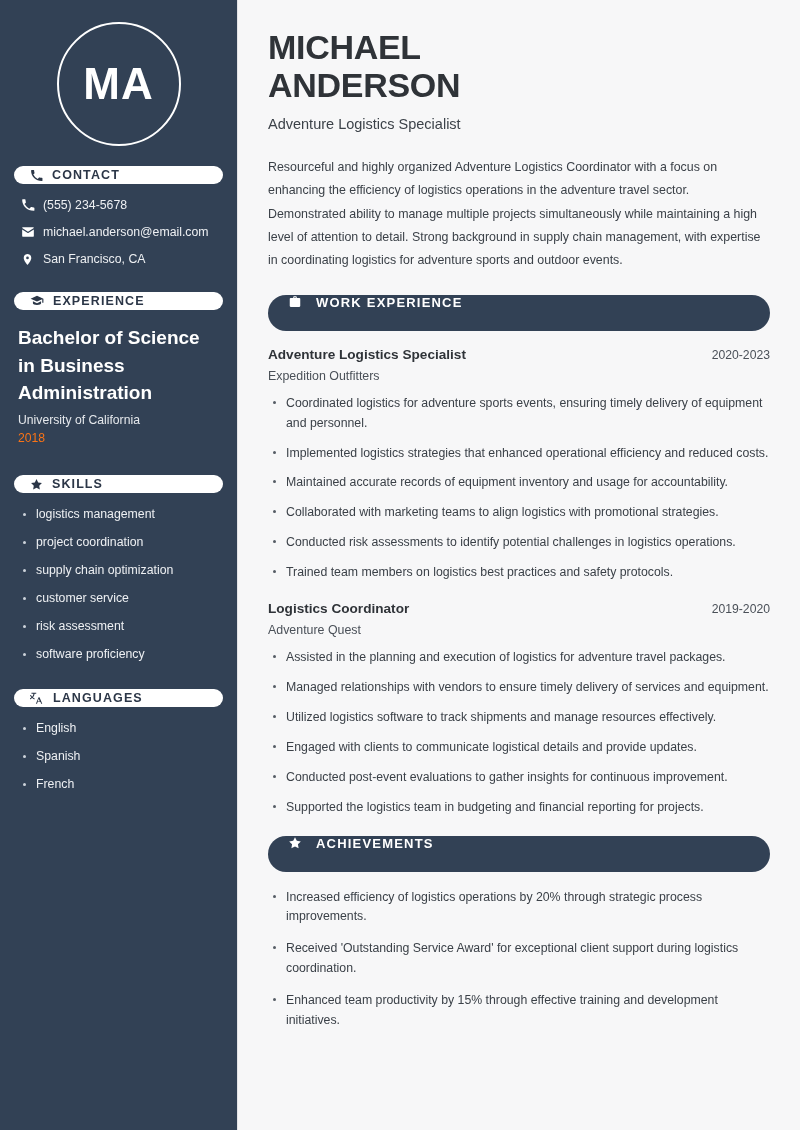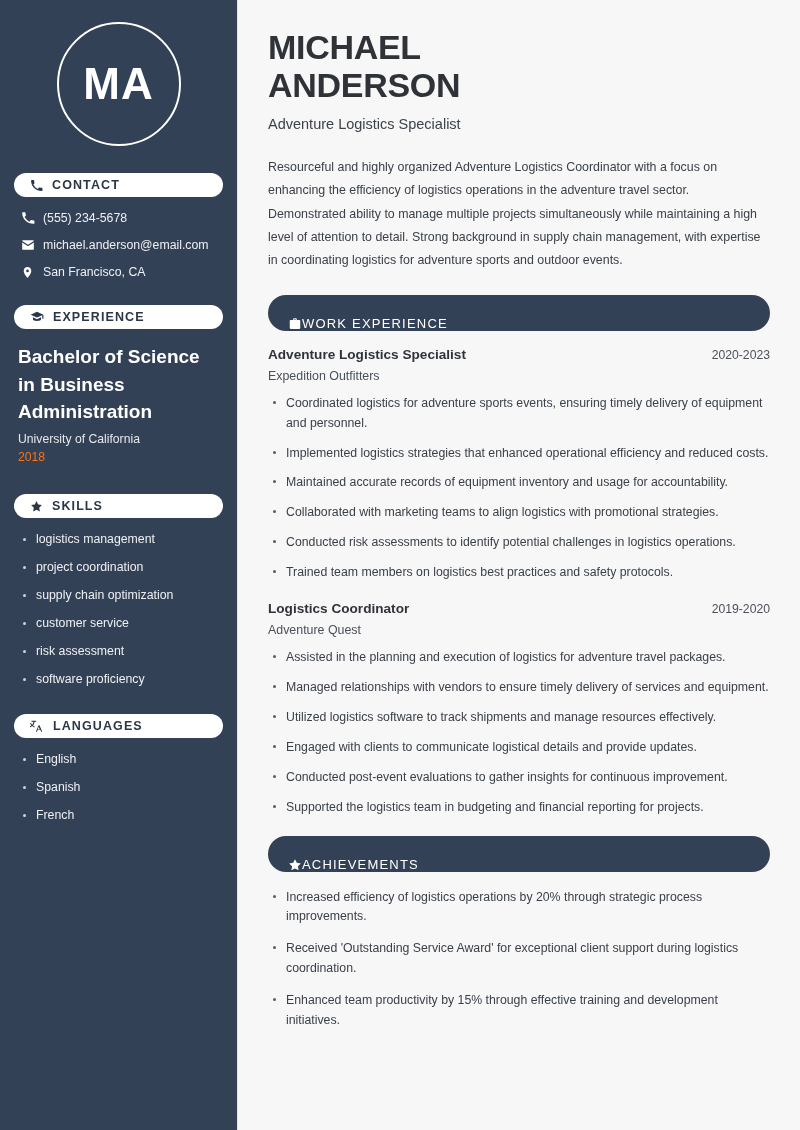--- a/index.html
+++ b/index.html
@@ -33,21 +33,21 @@
     color: #ffffff;
     padding: 0 14px;
     border-right: 1px solid #e3e3e6;
   }
 
   .avatar-wrap {
     display: flex;
     justify-content: center;
     align-items: center;
     padding-top: 22px;
-    padding-bottom: 27px;
+    padding-bottom: 20px;
   }
 
   .avatar {
     width: 124px;
     height: 124px;
     border-radius: 50%;
     border: 2px solid #ffffff;
     display: flex;
     align-items: center;
     justify-content: center;
@@ -55,21 +55,21 @@
     font-weight: bold;
     letter-spacing: 1px;
     color: #ffffff;
     line-height: 1;
   }
 
   .pill {
     background: #ffffff;
     color: #2b3647;
     border-radius: 999px;
-    height: 24px;
+    height: 18px;
     display: flex;
     align-items: center;
     gap: 9px;
     padding: 0 16px;
     font-size: 12.5px;
     font-weight: bold;
     letter-spacing: 1.1px;
     margin-bottom: 14px;
   }
   .pill .ic { display: flex; align-items: center; }
@@ -153,25 +153,25 @@
     color: #3b4148;
     margin-bottom: 22px;
   }
 
   .banner {
     background: #324155;
     color: #ffffff;
     border-radius: 999px;
     height: 36px;
     display: flex;
-    align-items: flex-end;
-    gap: 0;
+    align-items: flex-start;
+    gap: 14px;
     padding: 0 20px;
     font-size: 13px;
-    font-weight: normal;
+    font-weight: bold;
     letter-spacing: 1.2px;
     margin-bottom: 16px;
   }
   .banner svg { display: block; }
 
   .job { margin-bottom: 4px; }
   .job-head {
     display: flex;
     justify-content: space-between;
     align-items: baseline;

